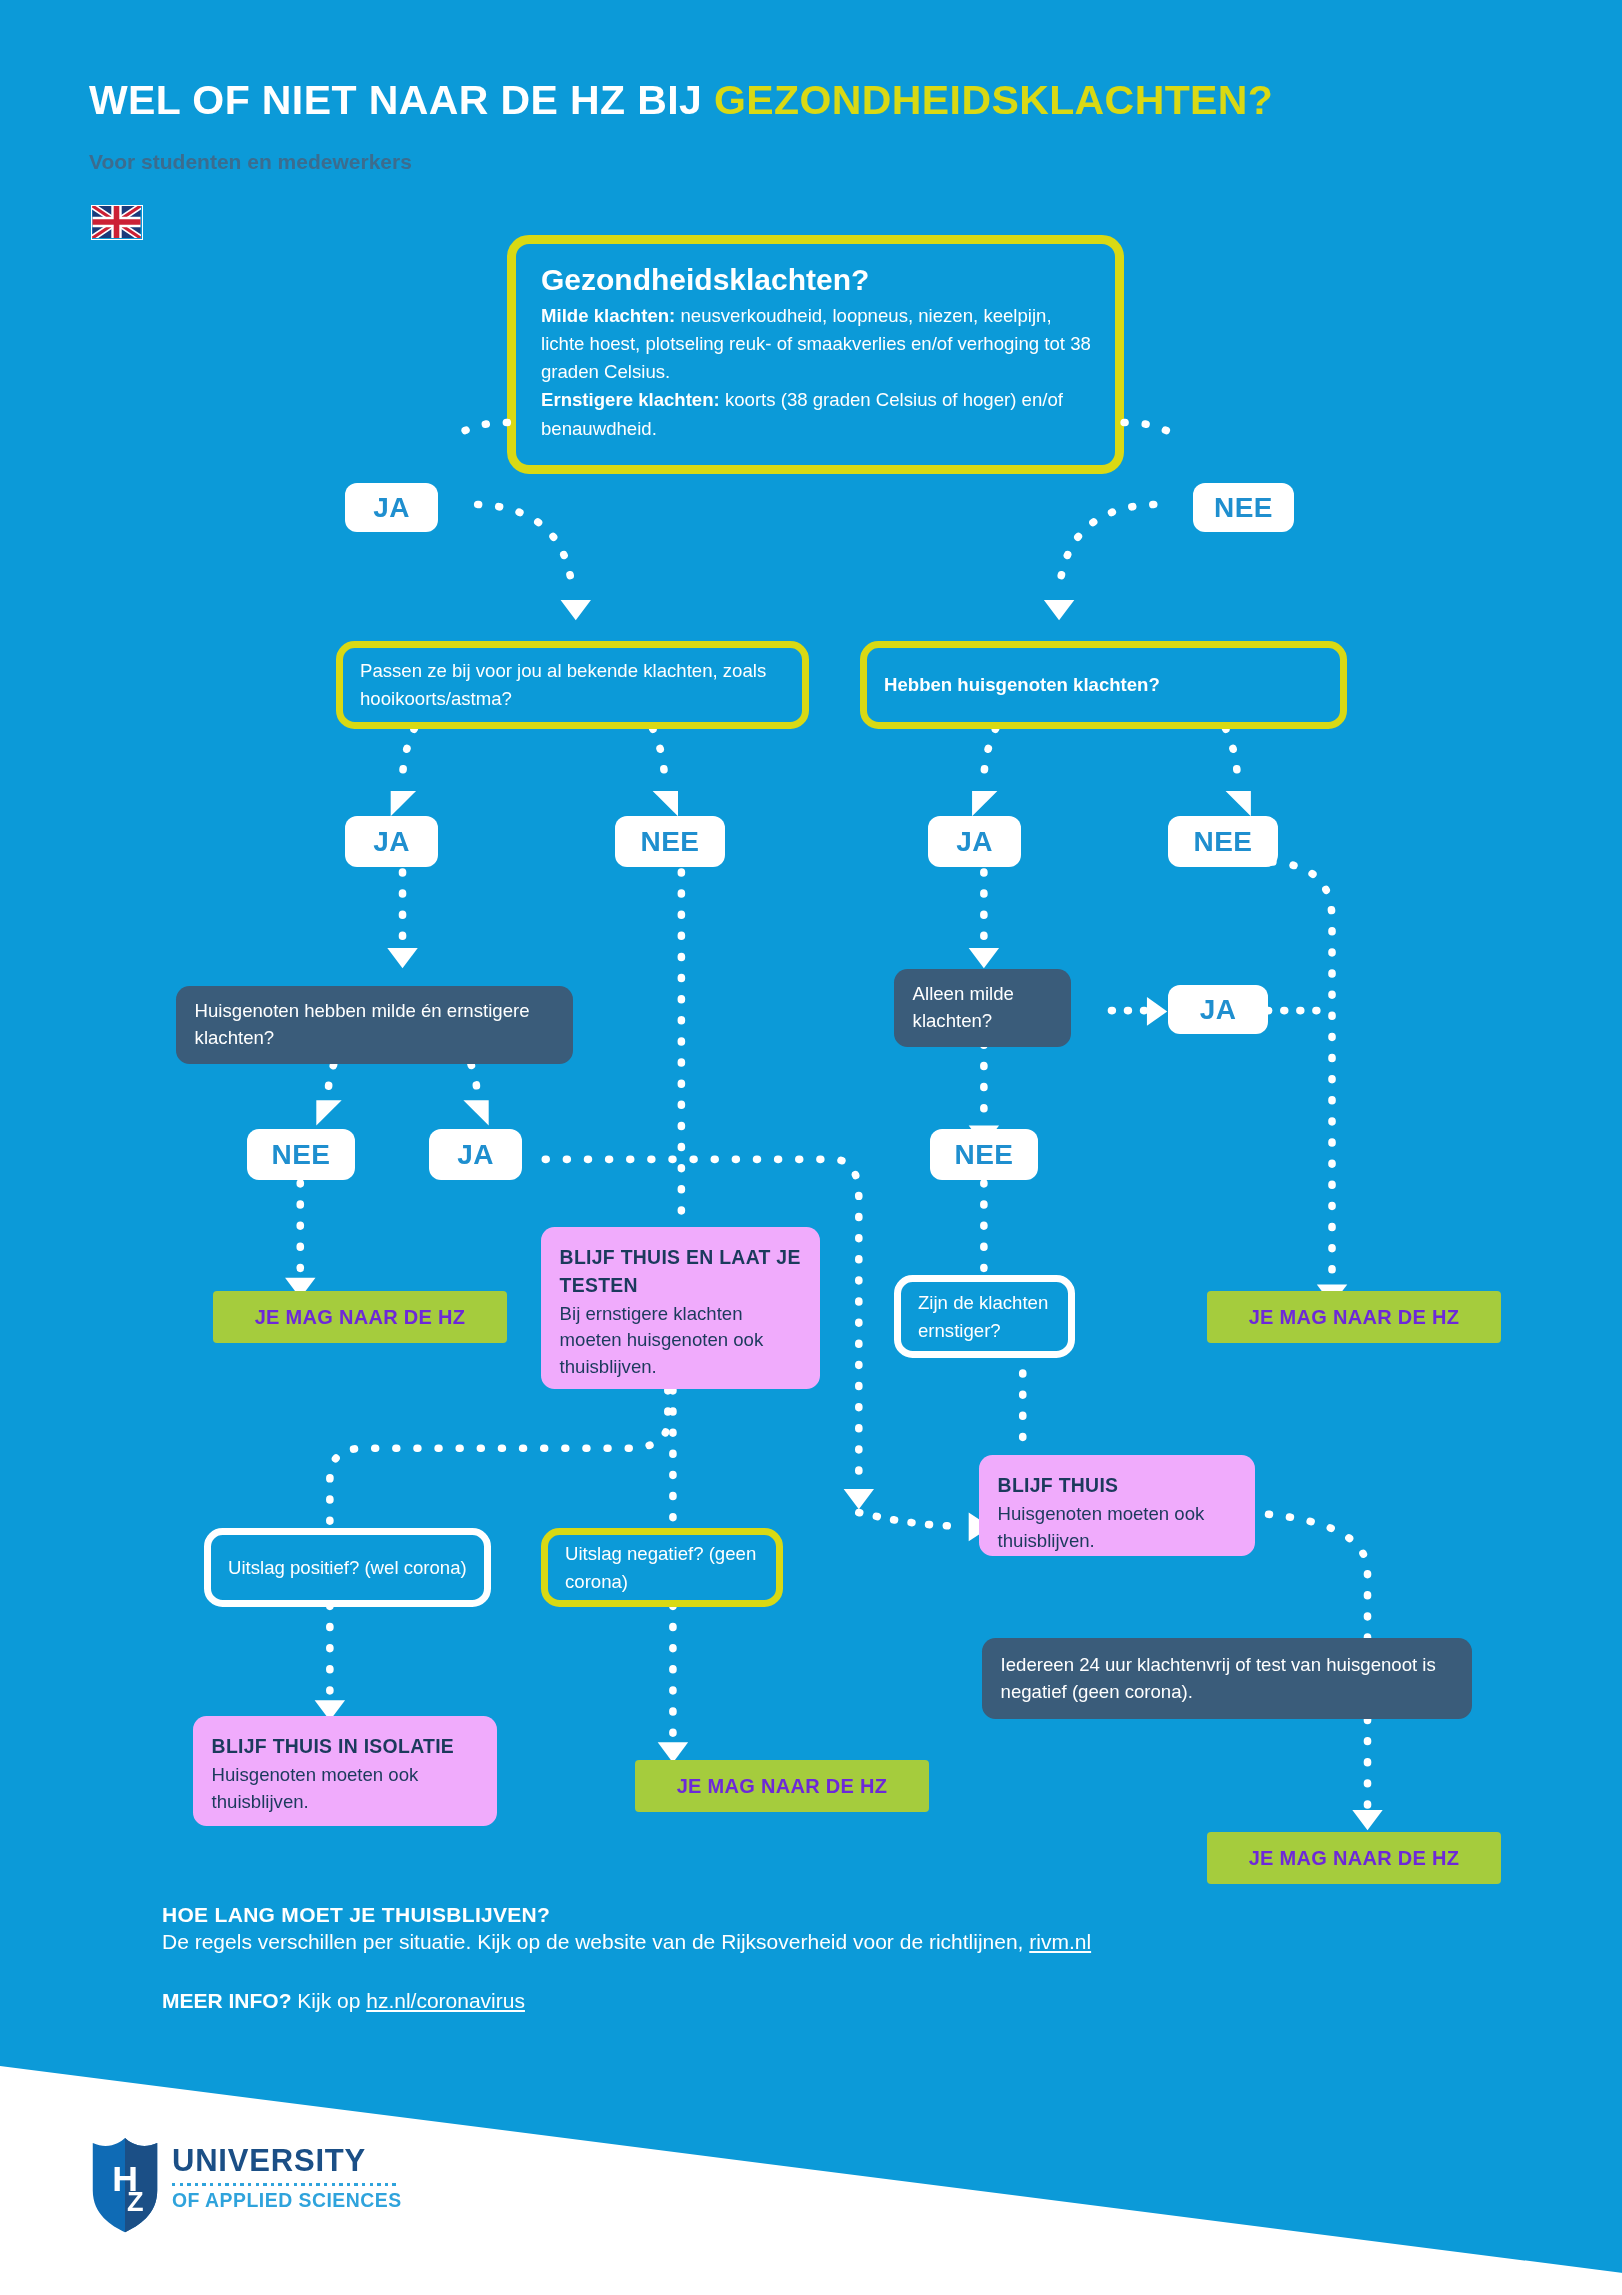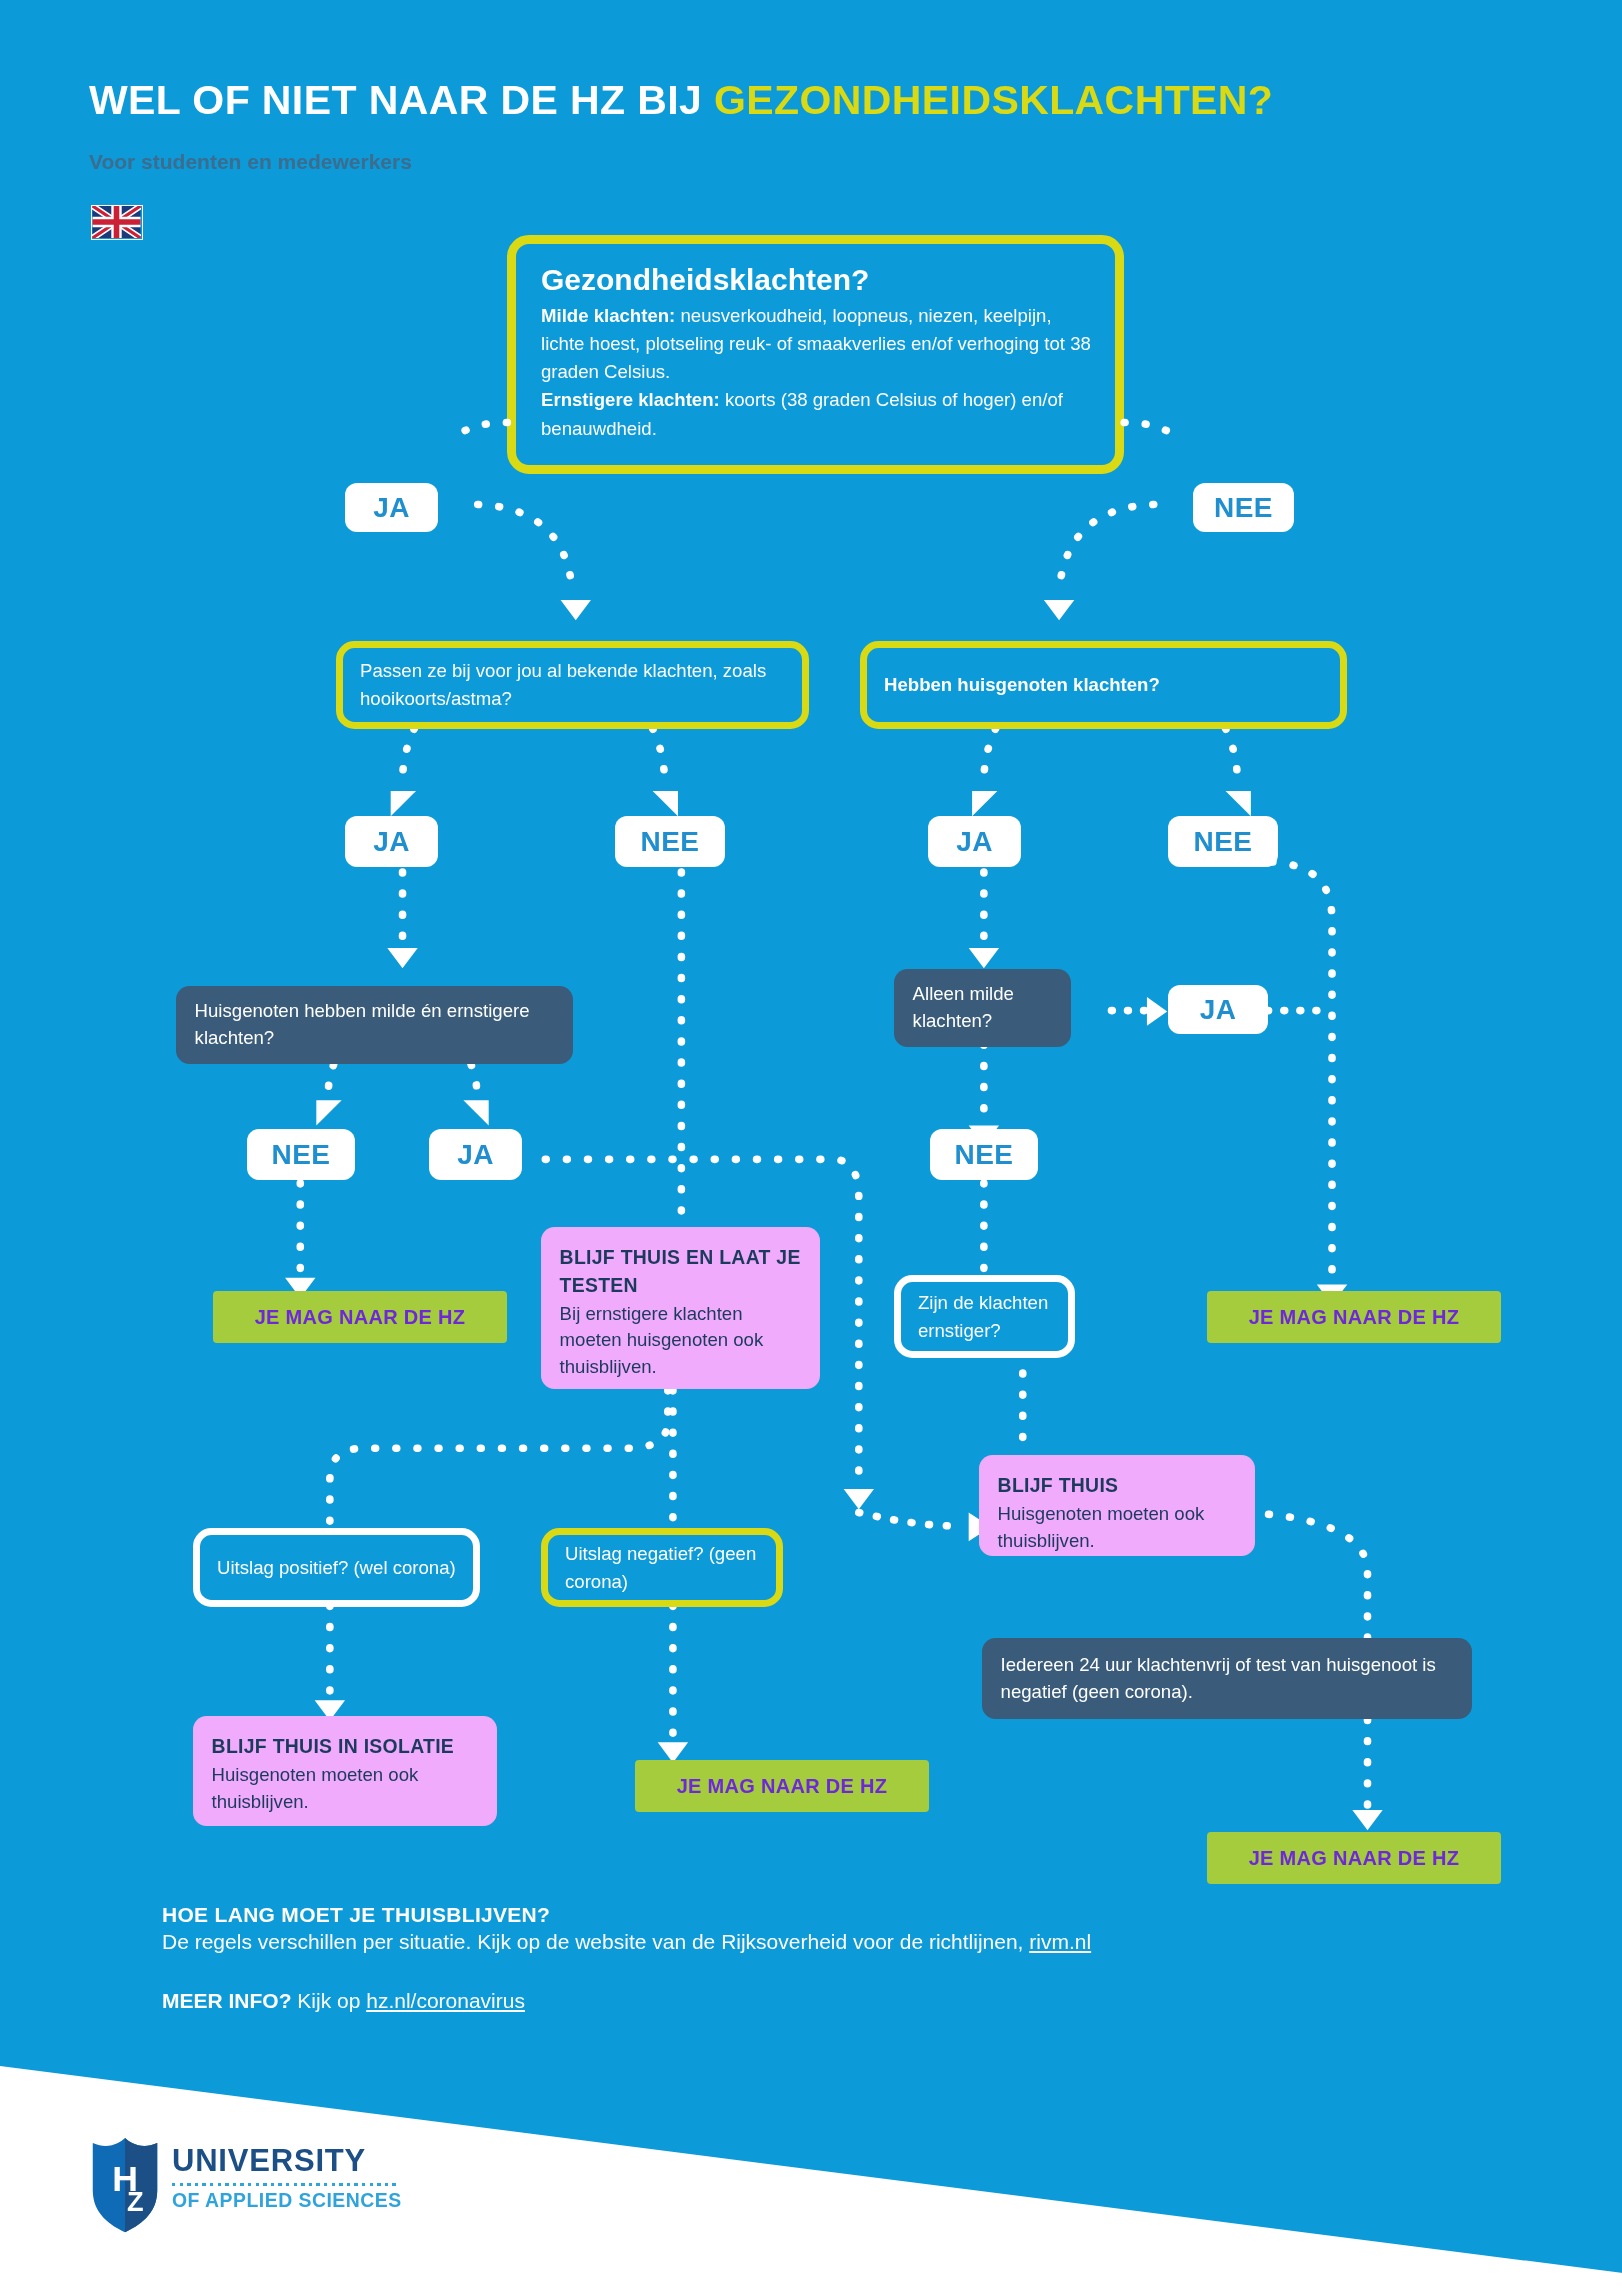--- a/index.html
+++ b/index.html
@@ -261,21 +261,21 @@
 
 <div class="abs infobox" style="left:541px;top:1227px;width:279px;height:162px;">
   <span class="hd">BLIJF THUIS EN LAAT JE TESTEN</span>
   <span>Bij ernstigere klachten moeten huisgenoten ook thuisblijven.</span>
 </div>
 
 <div class="abs qbox-white" style="left:894px;top:1275px;width:181px;height:83px;">Zijn de klachten ernstiger?</div>
 
 <div class="abs greenbox" style="left:1187px;top:1291px;width:294px;height:52px;">JE MAG NAAR DE HZ</div>
 
-<div class="abs qbox-white" style="left:193px;top:1528px;width:287px;height:79px;">Uitslag positief? (wel corona)</div>
+<div class="abs qbox-white" style="left:204px;top:1528px;width:287px;height:79px;">Uitslag positief? (wel corona)</div>
 <div class="abs qbox-yellow" style="left:541px;top:1528px;width:242px;height:79px;">Uitslag negatief? (geen corona)</div>
 
 <div class="abs infobox" style="left:979px;top:1455px;width:276px;height:101px;">
   <span class="hd">BLIJF THUIS</span>
   <span>Huisgenoten moeten ook thuisblijven.</span>
 </div>
 
 <div class="abs qbox-dark" style="left:982px;top:1638px;width:490px;height:81px;">Iedereen 24 uur klachtenvrij of test van huisgenoot is negatief (geen corona).</div>
 
 <div class="abs infobox" style="left:193px;top:1716px;width:304px;height:110px;">

